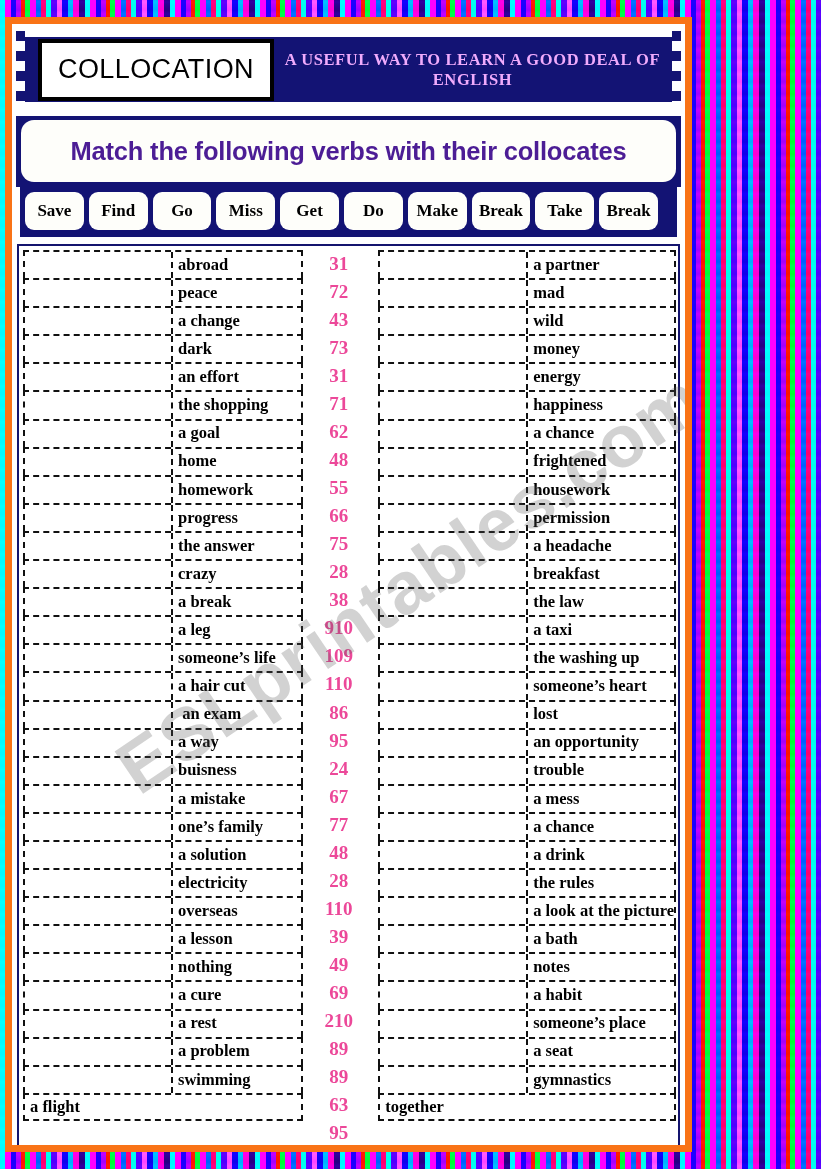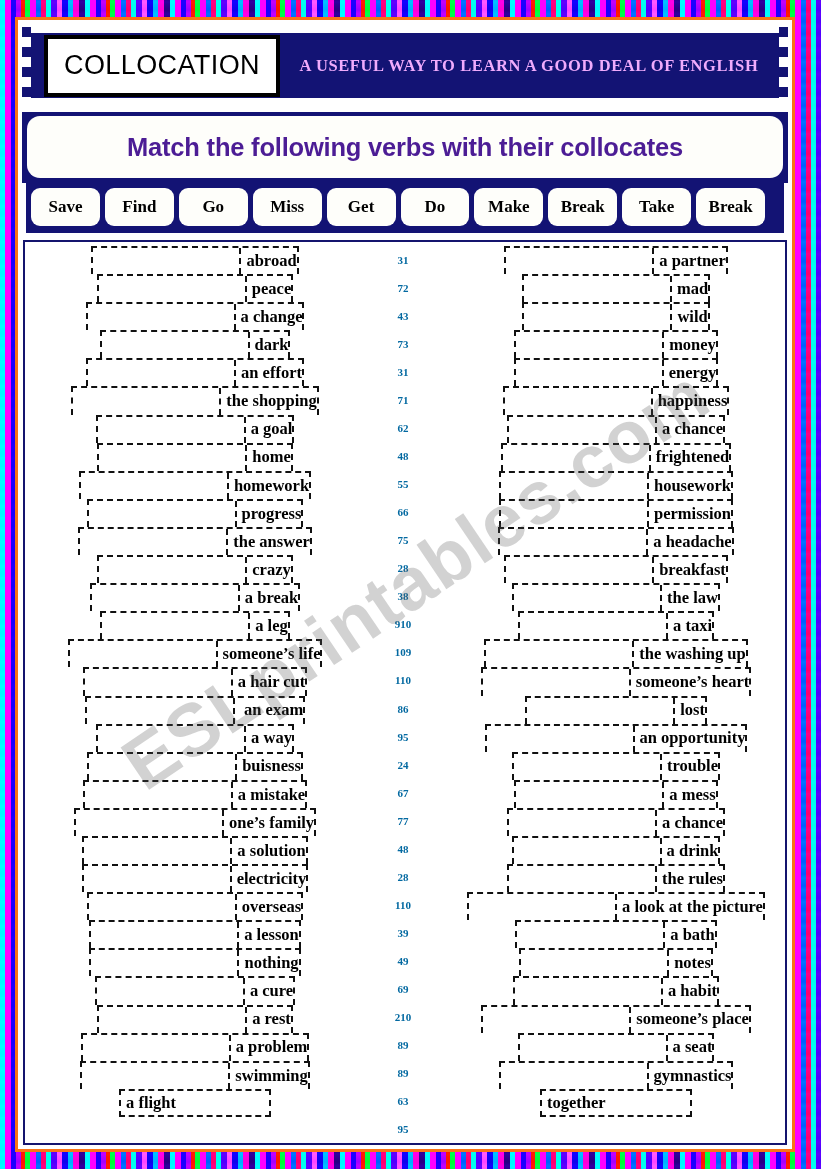--- a/index.html
+++ b/index.html
@@ -49,26 +49,26 @@
         rgba(255,255,255,0.0) 0px,
         rgba(255,255,255,0.10) 3px,
         rgba(0,0,0,0.12) 7px,
         rgba(255,255,255,0.0) 12px);
     mix-blend-mode: overlay;
   }
 
   
   #page {
     position: absolute;
-    left: 15px;
+    left: 5px;
     top: 17px;
-    width: 780px;
+    width: 687px;
     height: 1135px;
     background: #ffffff;
-    border: 3px solid #f97316;
+    border: 7px solid #f97316;
     overflow: hidden;
   }
 
   
   #header-band {
     position: relative;
     margin: 4px 4px 0 4px;
     height: 83px;
     background: #131374;
     display: flex;
@@ -167,21 +167,21 @@
   #match-area {
     margin: 7px 5px 0 5px;
     border: 2px solid #14146e;
     background: #ffffff;
     height: 905px;
     display: flex;
     padding: 4px 2px 0 4px;
     overflow: hidden;
   }
 
-  .column { display: flex; flex-direction: column; align-items: center; }
+  .column { display: flex; flex-direction: column; }
   #left-column  { width: 340px; }
   #num-column   { width: 86px; }
   #right-column { width: 342px; margin-left: 4px; }
 
   .match-row {
     display: flex;
     height: 28.1px;
     border: 2px dashed #111111;
     border-bottom: none;
     background: #ffffff;
@@ -204,22 +204,22 @@
     white-space: pre;
     line-height: 1;
   }
   .num-cell {
     height: 28.1px;
     display: flex;
     align-items: center;
     justify-content: center;
     font-family: "Liberation Serif", serif;
     font-weight: bold;
-    font-size: 11px;
-    color: #0369a1;
+    font-size: 19px;
+    color: #ec4899;
   }
 
   
   #watermark {
     position: absolute;
     left: 58px;
     top: 530px;
     width: 640px;
     text-align: center;
     font-family: "Liberation Sans", sans-serif;

